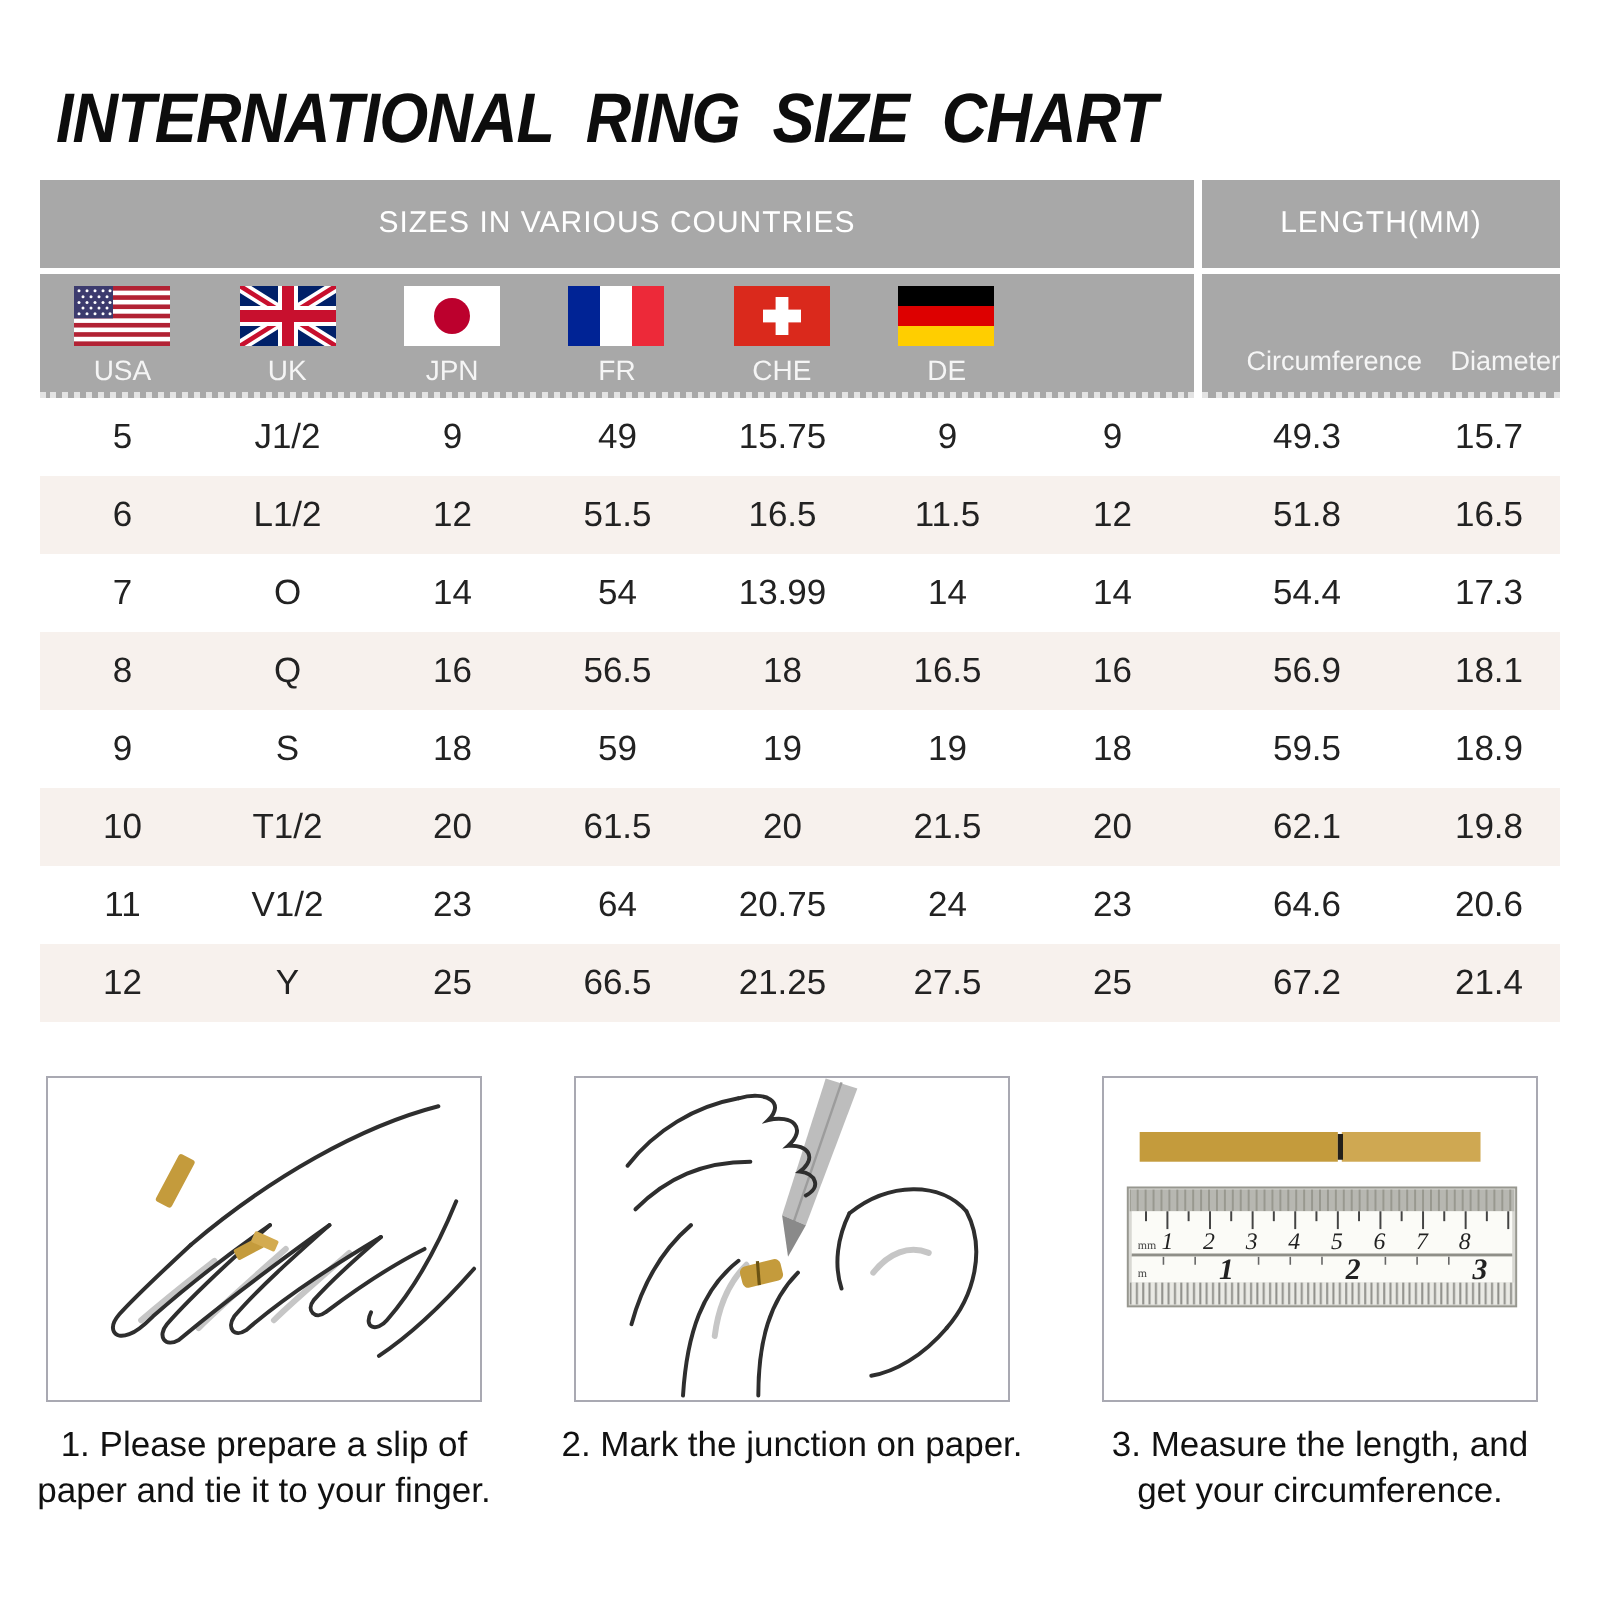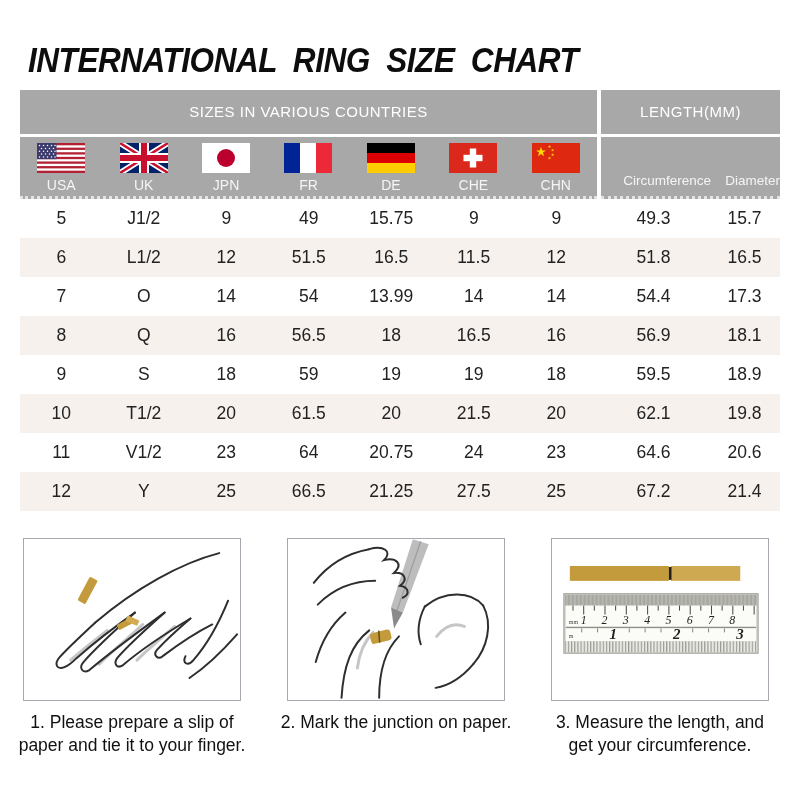--- a/index.html
+++ b/index.html
@@ -130,49 +130,36 @@
             <svg viewBox="0 0 48 30">
               <rect width="16" height="30" fill="#002395"></rect>
               <rect x="16" width="16" height="30" fill="#fff"></rect>
               <rect x="32" width="16" height="30" fill="#ED2939"></rect>
             </svg>
             <span class="flag-label">FR</span>
           </div>
 
           <div class="flag-cell">
             <svg viewBox="0 0 48 30">
+              <rect width="48" height="30" fill="#DA291C"></rect>
+              <rect x="20.8" y="5.5" width="6.4" height="19" fill="#fff"></rect>
+              <rect x="14.5" y="11.8" width="19" height="6.4" fill="#fff"></rect>
+            </svg>
+            <span class="flag-label">CHE</span>
+          </div>
+
+          <div class="flag-cell">
+            <svg viewBox="0 0 48 30">
               <rect width="48" height="10" fill="#000"></rect>
               <rect y="10" width="48" height="10" fill="#DD0000"></rect>
               <rect y="20" width="48" height="10" fill="#FFCE00"></rect>
             </svg>
             <span class="flag-label">DE</span>
           </div>
 
-          <div class="flag-cell">
-            <svg viewBox="0 0 48 30">
-              <rect width="48" height="30" fill="#DA291C"></rect>
-              <rect x="20.8" y="5.5" width="6.4" height="19" fill="#fff"></rect>
-              <rect x="14.5" y="11.8" width="19" height="6.4" fill="#fff"></rect>
-            </svg>
-            <span class="flag-label">CHE</span>
-          </div>
-
-          <div class="flag-cell">
-            <svg viewBox="0 0 48 30">
-              <rect width="48" height="30" fill="#DE2910"></rect>
-              <g fill="#FFDE00">
-                <polygon points="0,-1 0.225,-0.309 0.951,-0.309 0.363,0.118 0.588,0.809 0,0.382 -0.588,0.809 -0.363,0.118 -0.951,-0.309 -0.225,-0.309" transform="translate(9,9) scale(5.2)"></polygon>
-                <polygon points="0,-1 0.225,-0.309 0.951,-0.309 0.363,0.118 0.588,0.809 0,0.382 -0.588,0.809 -0.363,0.118 -0.951,-0.309 -0.225,-0.309" transform="translate(17.5,3.6) scale(1.7)"></polygon>
-                <polygon points="0,-1 0.225,-0.309 0.951,-0.309 0.363,0.118 0.588,0.809 0,0.382 -0.588,0.809 -0.363,0.118 -0.951,-0.309 -0.225,-0.309" transform="translate(20.6,7.2) scale(1.7)"></polygon>
-                <polygon points="0,-1 0.225,-0.309 0.951,-0.309 0.363,0.118 0.588,0.809 0,0.382 -0.588,0.809 -0.363,0.118 -0.951,-0.309 -0.225,-0.309" transform="translate(20.6,11.8) scale(1.7)"></polygon>
-                <polygon points="0,-1 0.225,-0.309 0.951,-0.309 0.363,0.118 0.588,0.809 0,0.382 -0.588,0.809 -0.363,0.118 -0.951,-0.309 -0.225,-0.309" transform="translate(17.5,15.2) scale(1.7)"></polygon>
-              </g>
-            </svg>
-            <span class="flag-label">CHN</span>
-          </div>
 
         </div>
       </div>
 
       <div class="hgroup right">
         <div class="group-title">LENGTH(MM)</div>
         <div class="len-cols">
           <span>Circumference</span>
           <span>Diameter</span>
         </div>

